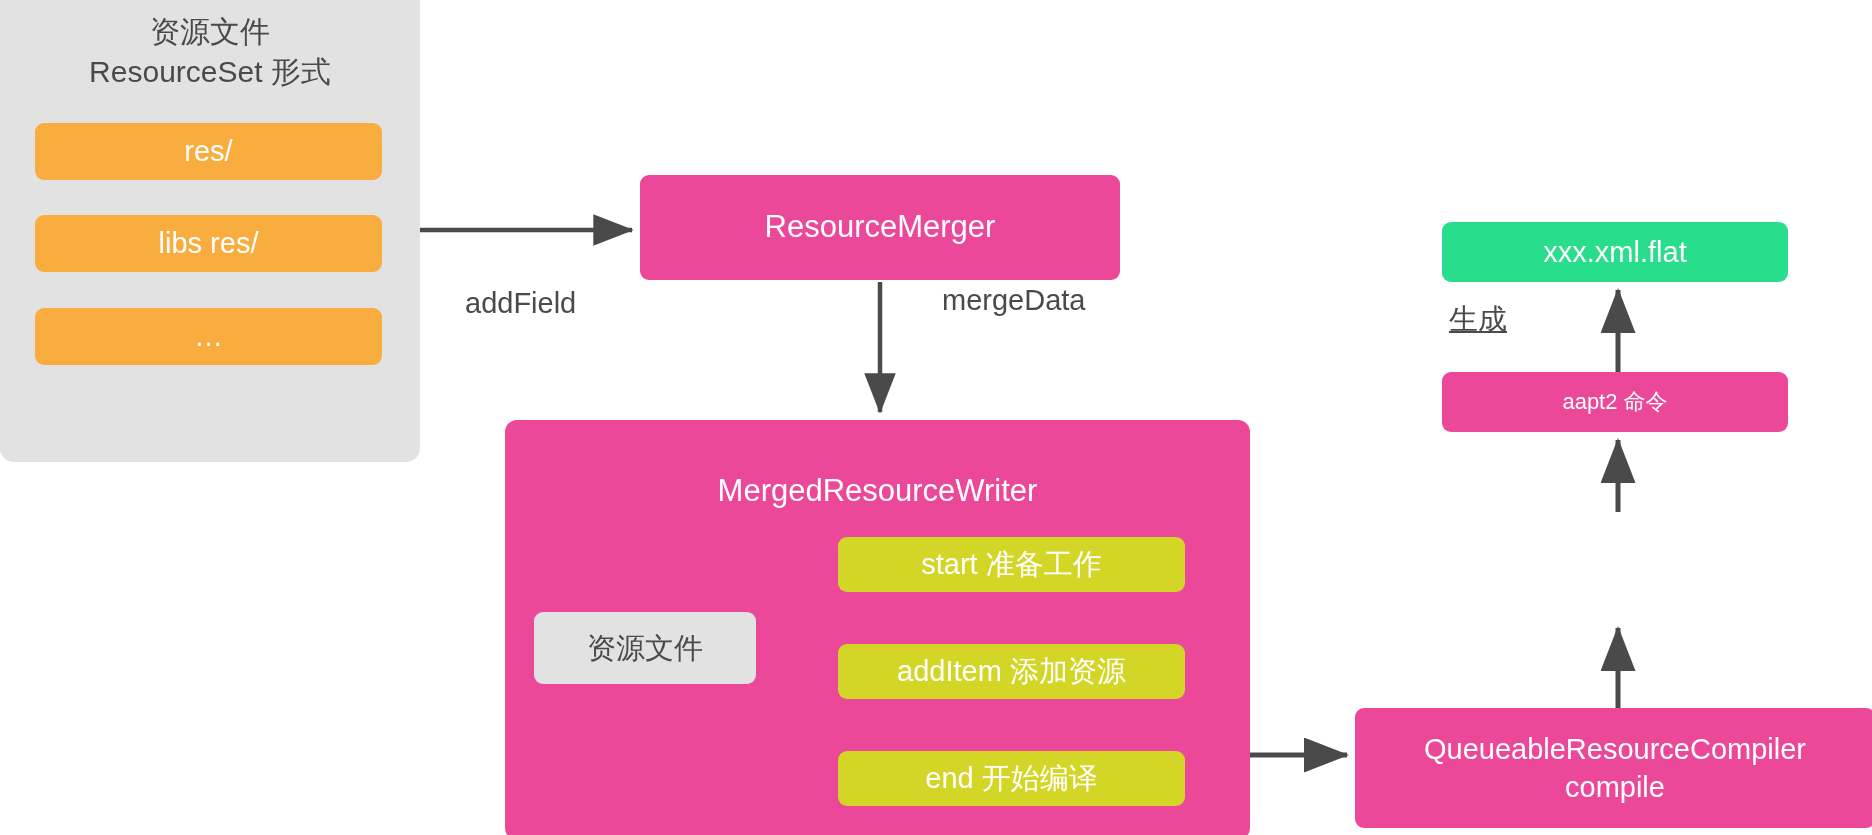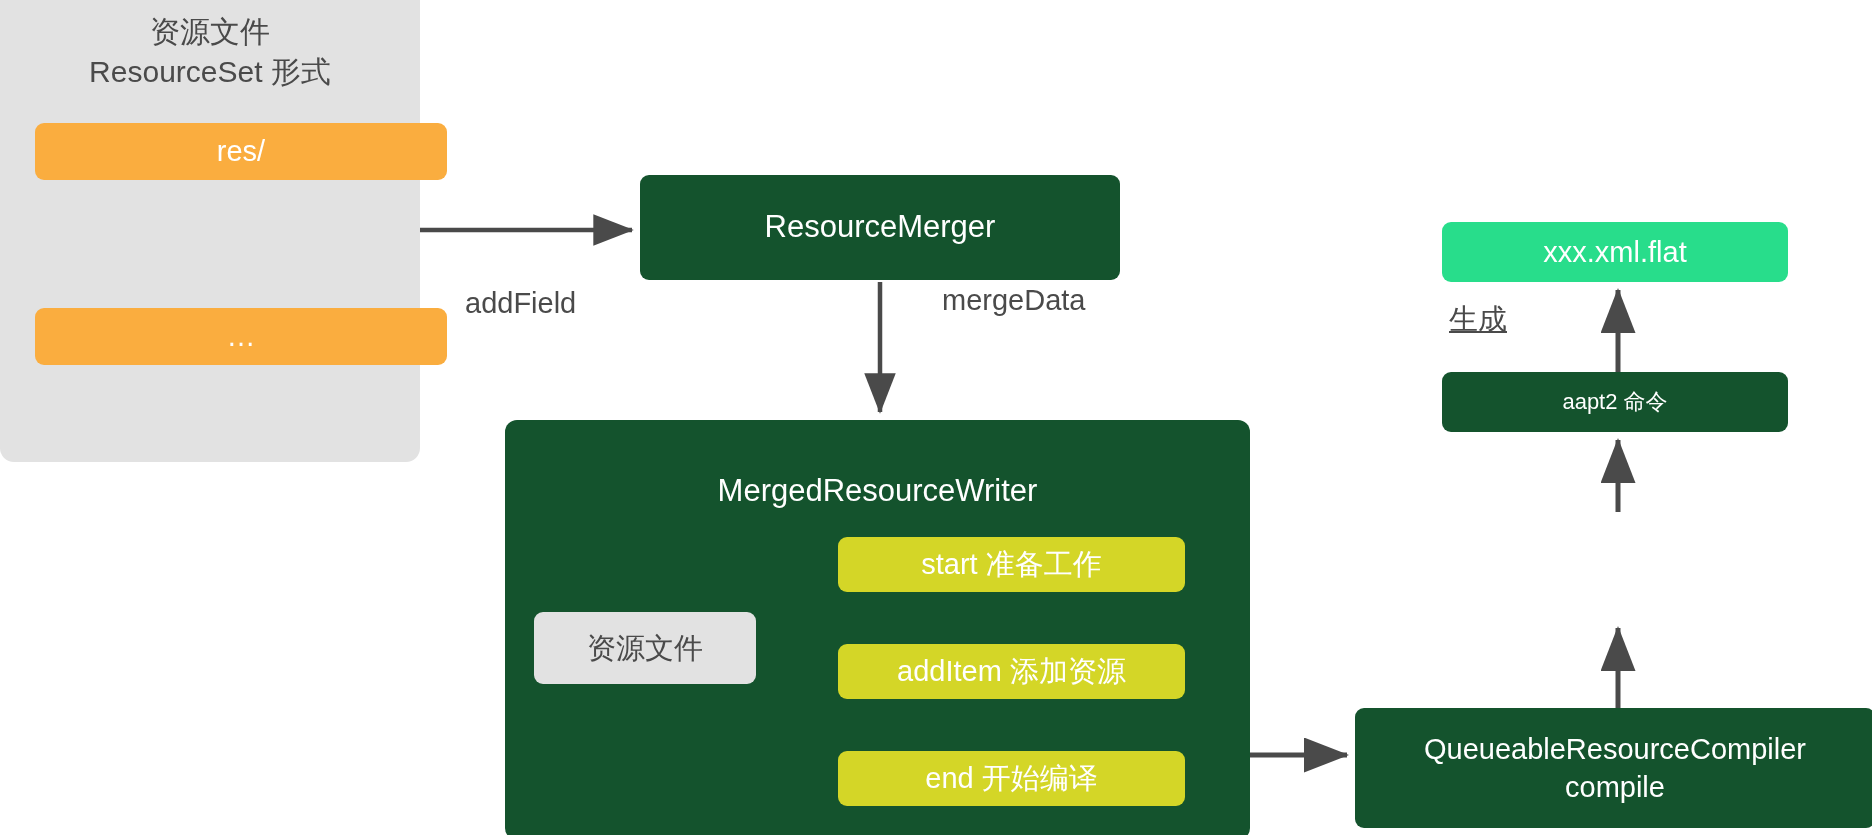--- a/index.html
+++ b/index.html
@@ -51,30 +51,30 @@
     white-space: pre-line;
   }
 
   
   .orange {
     background: #faad3f;
     color: #ffffff;
     border-radius: 9px;
     font-size: 29px;
     left: 35px;
-    width: 412px;
+    width: 347px;
     height: 57px;
   }
   #res-root  { top: 123px; }
   #res-libs  { top: 215px; }
   #res-more  { top: 308px; }
 
   
   .teal {
-    background: #14532d;
+    background: #ec4899;
     color: #ffffff;
     border-radius: 9px;
   }
   #node-resourcemerger {
     left: 640px;
     top: 175px;
     width: 480px;
     height: 105px;
     font-size: 31px;
   }
@@ -210,20 +210,23 @@
 
   <div id="group-resourceset" class="node">
     <div class="group-title">资源文件
 ResourceSet 形式</div>
   </div>
 
   <div id="res-root" class="node orange">
     <span>res/</span>
   </div>
 
+  <div id="res-libs" class="node orange">
+    <span>libs res/</span>
+  </div>
 
   <div id="res-more" class="node orange">
     <span>…</span>
   </div>
 
   <div id="node-resourcemerger" class="node teal">
     <span>ResourceMerger</span>
   </div>
 
   <div id="node-mergedresourcewriter" class="node teal">

